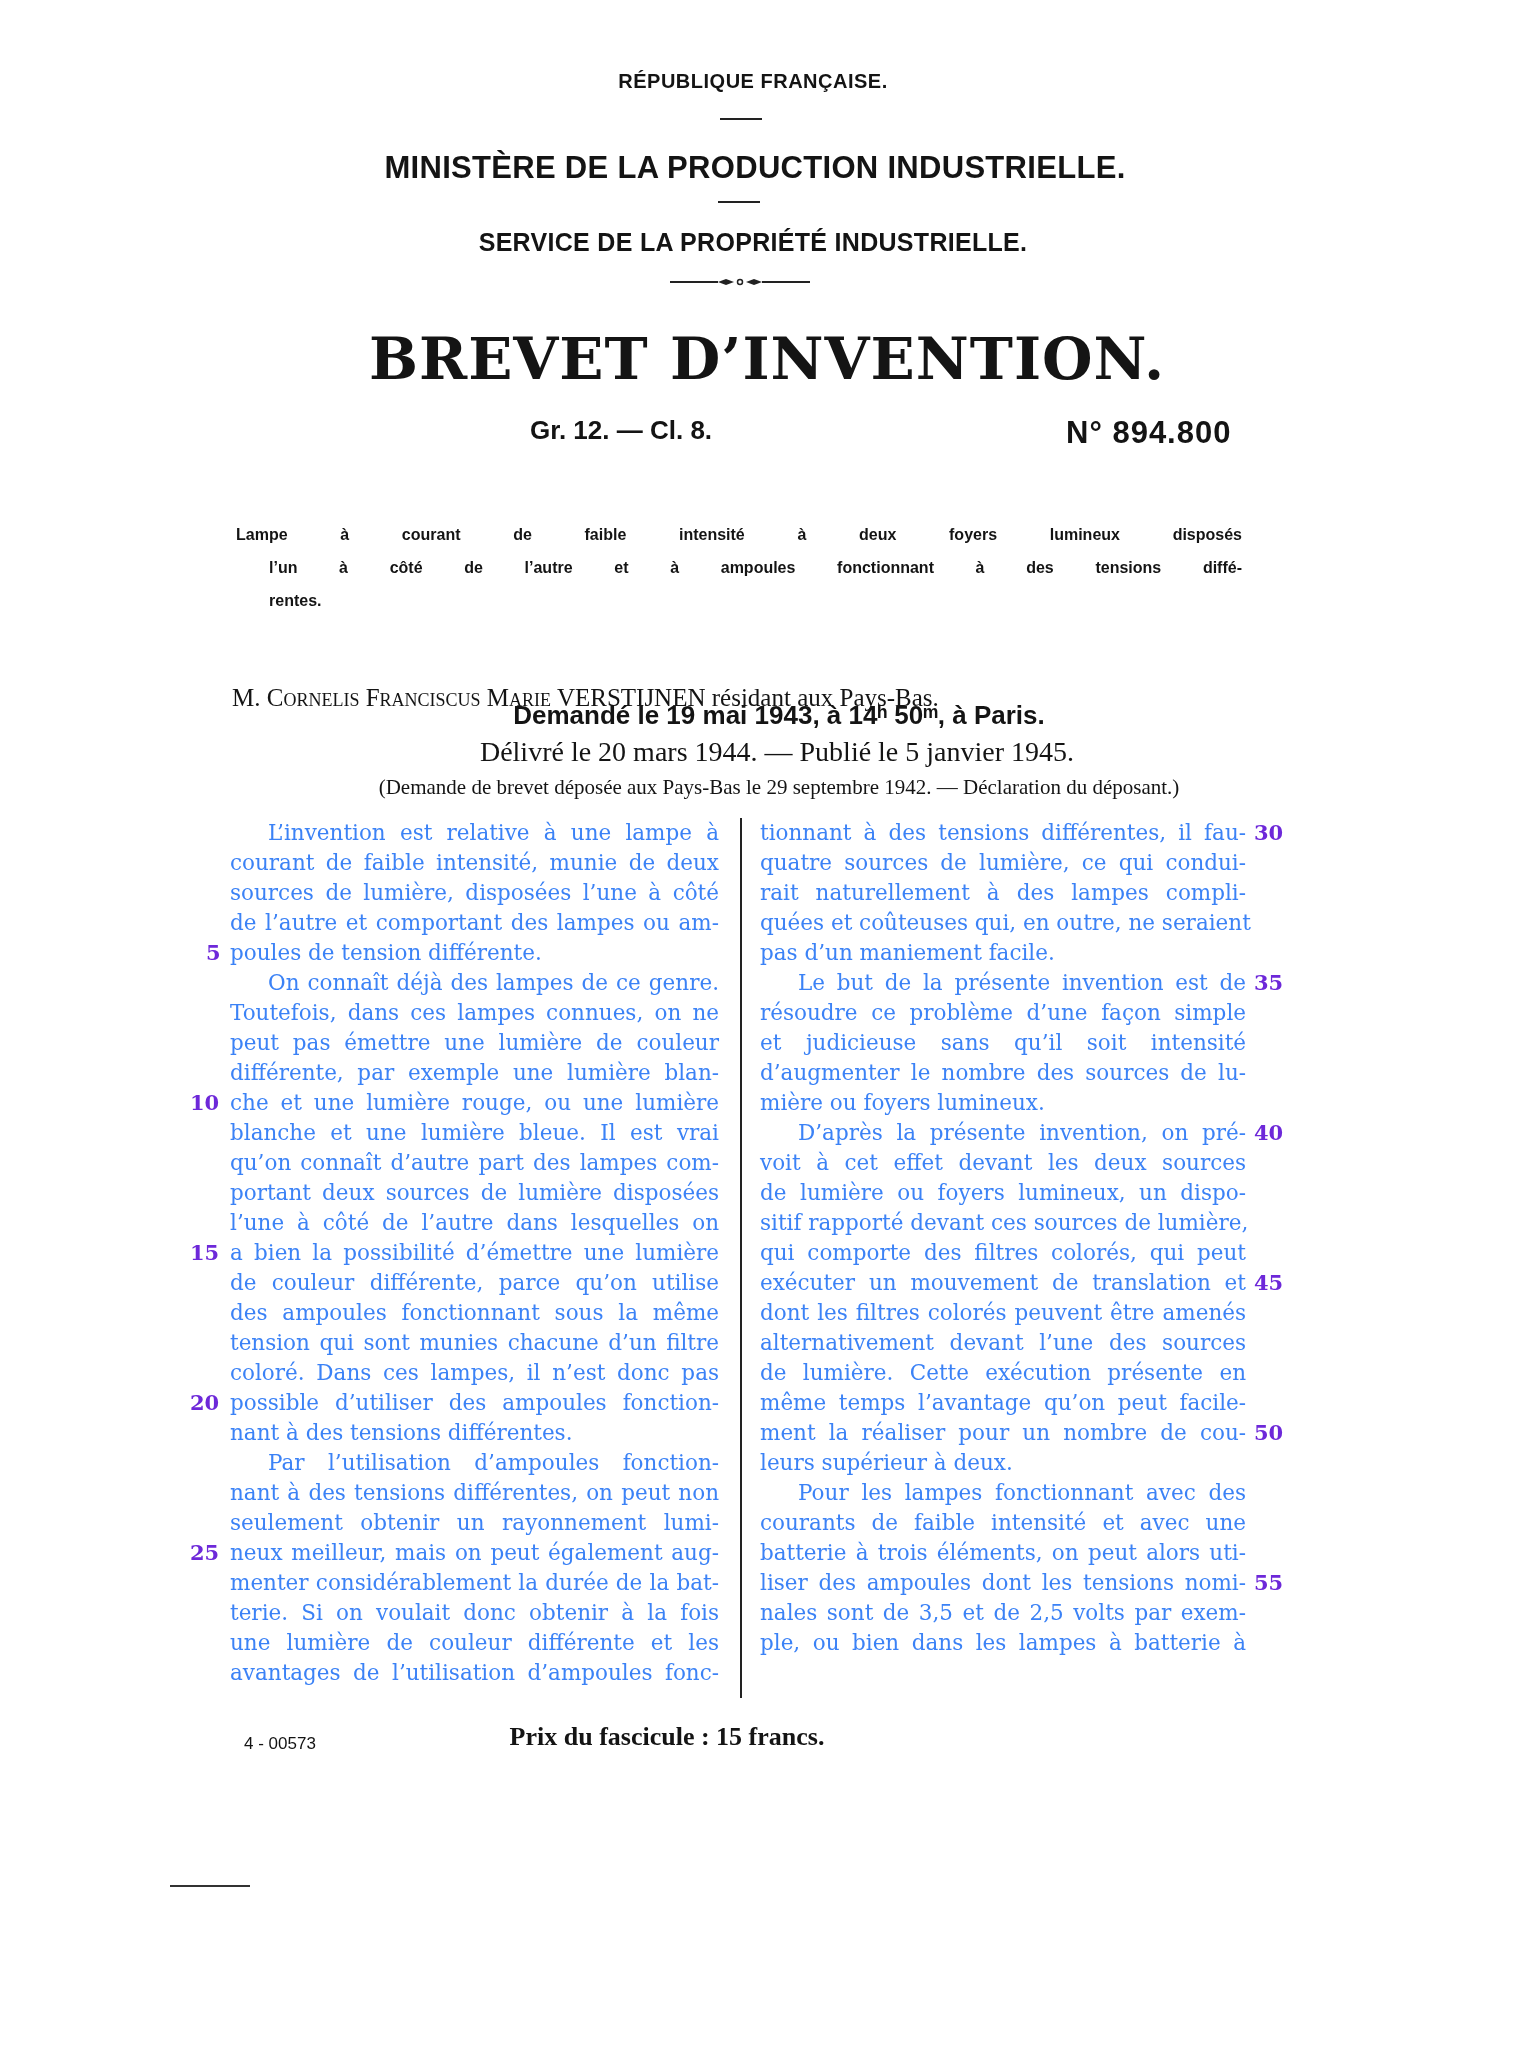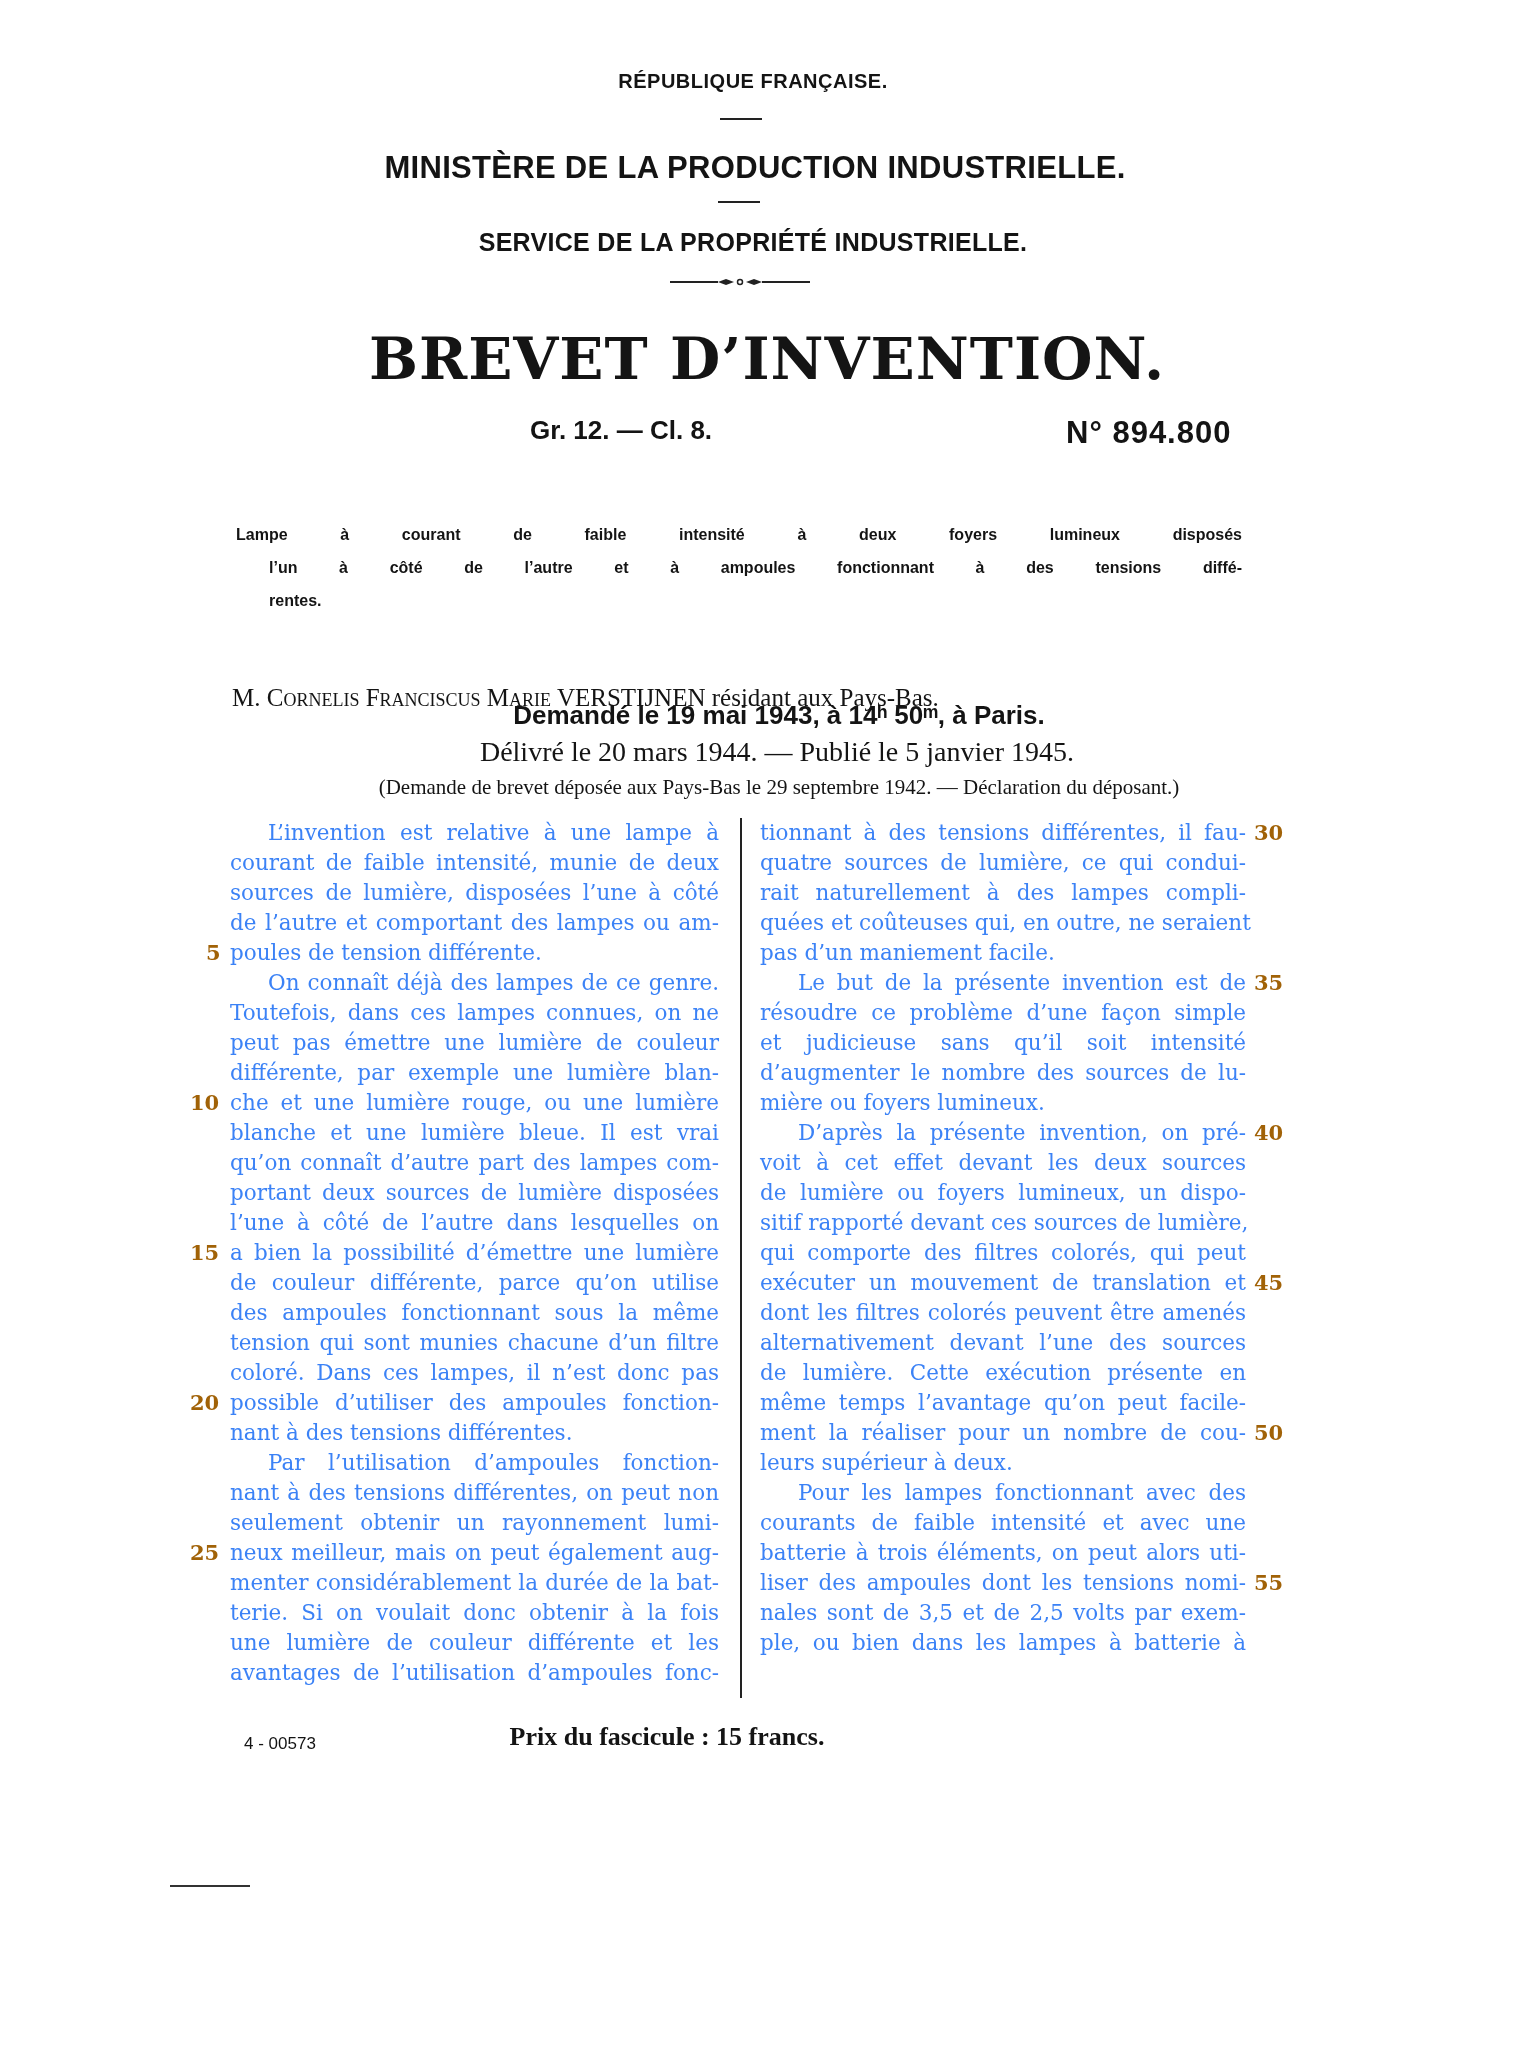--- a/index.html
+++ b/index.html
@@ -24,21 +24,21 @@
     .d1 { top: 700px; font-size: 26px; font-weight: bold; font-family: "Liberation Sans", sans-serif; left: 22px; }
     .d2 { top: 736px; font-size: 28px; left: 20px; }
     .d3 { top: 775px; font-size: 21px; left: 22px; }
     .col { position: absolute; font-family: "DejaVu Serif", serif; font-size: 21.5px; line-height: 30px; color: #3b82f6; }
     .col .ln { display: block; white-space: nowrap; text-align: justify; text-align-last: justify; height: 30px; }
     .col .ln.last { text-align-last: left; }
     .col .ln.indent { padding-left: 38px; }
     .col-left { top: 818px; left: 230px; width: 489px; }
     .col-right { top: 818px; left: 760px; width: 486px; }
     .divider { position: absolute; left: 740px; top: 818px; width: 2px; height: 880px; background: #222; }
-    .linenum { position: absolute; font-family: "DejaVu Serif", serif; font-size: 21px; font-weight: bold; color: #a16207; }
+    .linenum { position: absolute; font-family: "DejaVu Serif", serif; font-size: 21px; font-weight: bold; color: #6d28d9; }
     .footer-code { position: absolute; top: 1716px; left: 244px; font-family: "Liberation Sans", sans-serif; font-size: 17px; margin-top: 18px; }
     .footer-price { position: absolute; top: 1722px; left: 0; width: 1252px; text-align: center; font-family: "Liberation Serif", serif; font-weight: bold; font-size: 26px; padding-left: 82px; box-sizing: border-box; }
     .stray-rule { position: absolute; top: 1885px; left: 170px; width: 80px; height: 2px; background: #333; }
   </style>
 </head>
 <body>
 
 <div class="page">
 
   <div class="hdr republique">RÉPUBLIQUE FRANÇAISE.</div>

